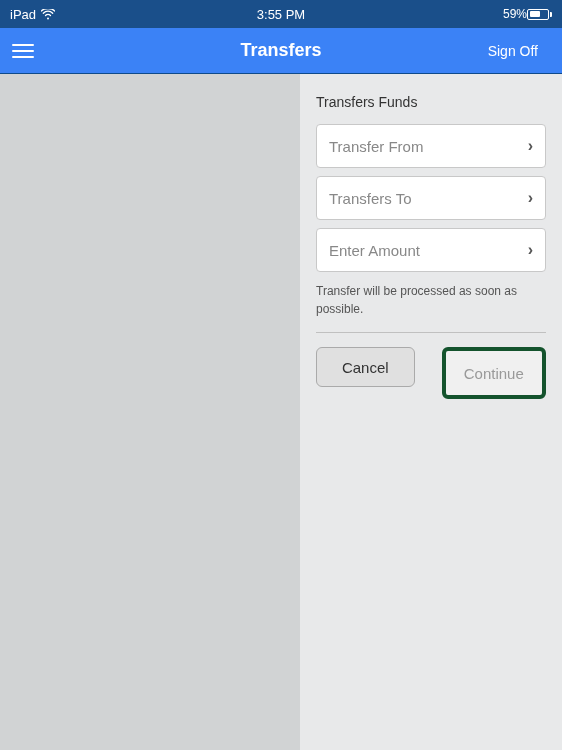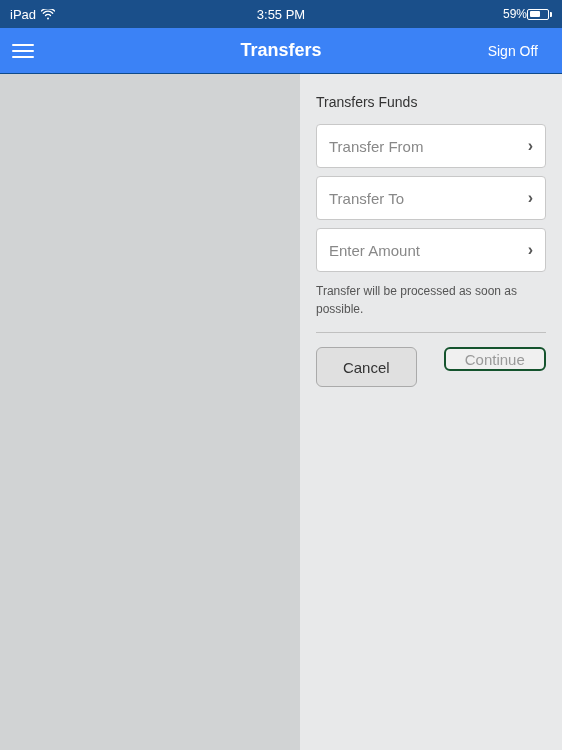--- a/index.html
+++ b/index.html
@@ -200,23 +200,23 @@
       background: #e0e0e0;
       border: 1px solid #aaa;
       border-radius: 6px;
       font-size: 15px;
       color: #333;
       cursor: pointer;
       font-weight: 500;
     }
     .btn-continue {
       flex: 1;
-      height: 24px;
+      height: 52px;
       background: #f0f0f0;
-      border: 2px solid #14532d;
+      border: 4px solid #14532d;
       border-radius: 6px;
       font-size: 15px;
       color: #999;
       cursor: pointer;
       font-weight: 400;
     }
   </style>
 </head>
 <body>
 
@@ -265,21 +265,21 @@
 
   <div class="right-panel">
     <div class="section-title">Transfers Funds</div>
 
     <div class="form-row">
       <span class="form-row-label">Transfer From</span>
       <span class="form-row-chevron">›</span>
     </div>
 
     <div class="form-row">
-      <span class="form-row-label">Transfer To</span>
+      <span class="form-row-label">Transfers To</span>
       <span class="form-row-chevron">›</span>
     </div>
 
     <div class="form-row">
       <span class="form-row-label">Enter Amount</span>
       <span class="form-row-chevron">›</span>
     </div>
 
     <p class="info-text">Transfer will be processed as soon as possible.</p>
 

